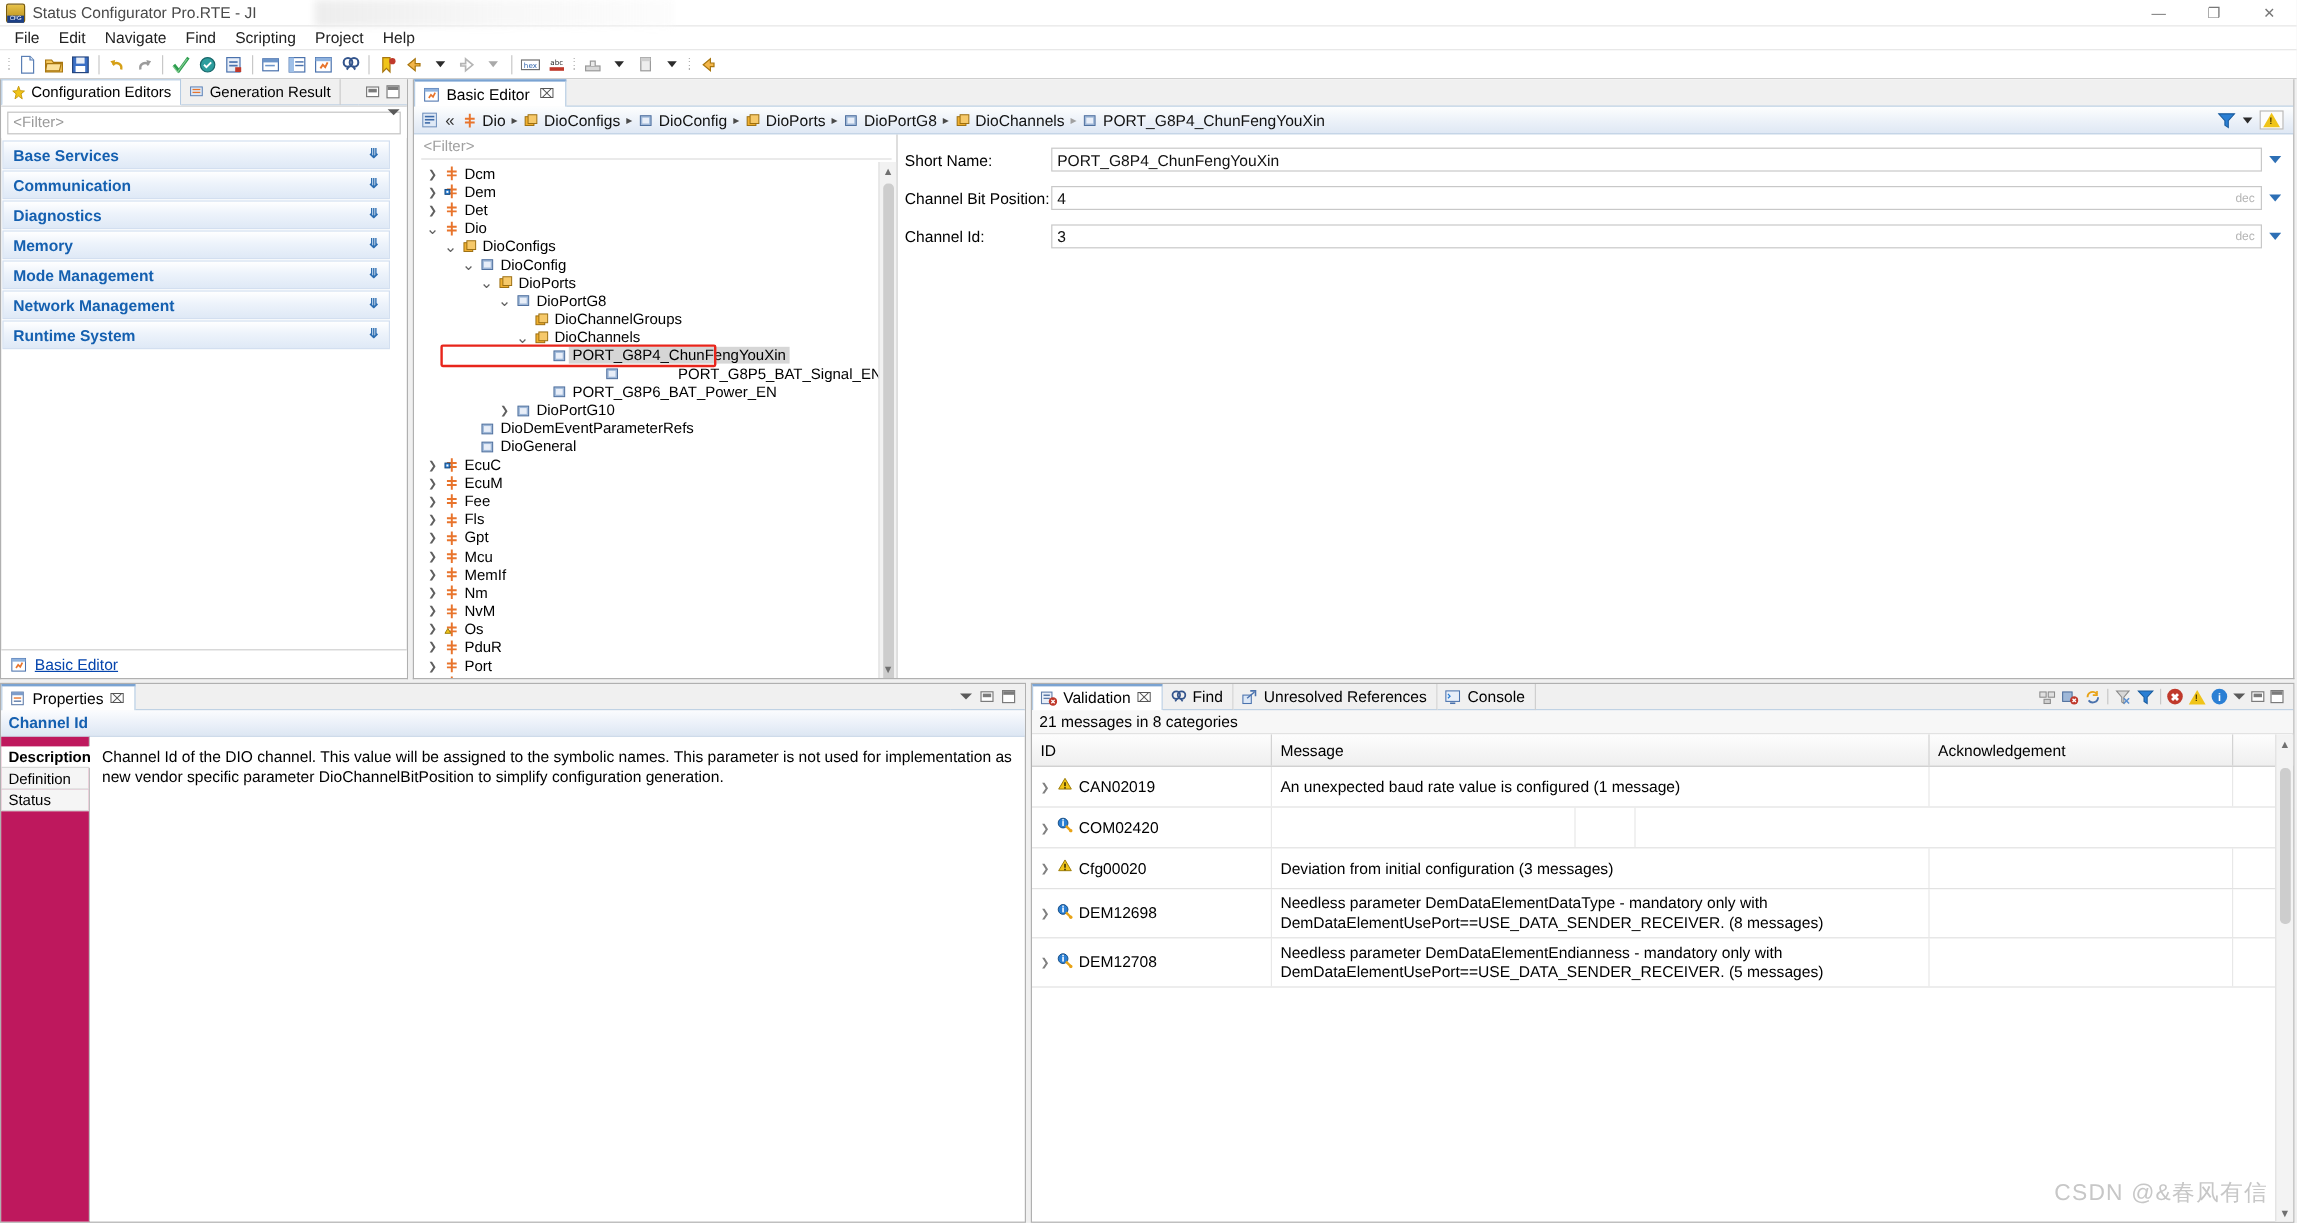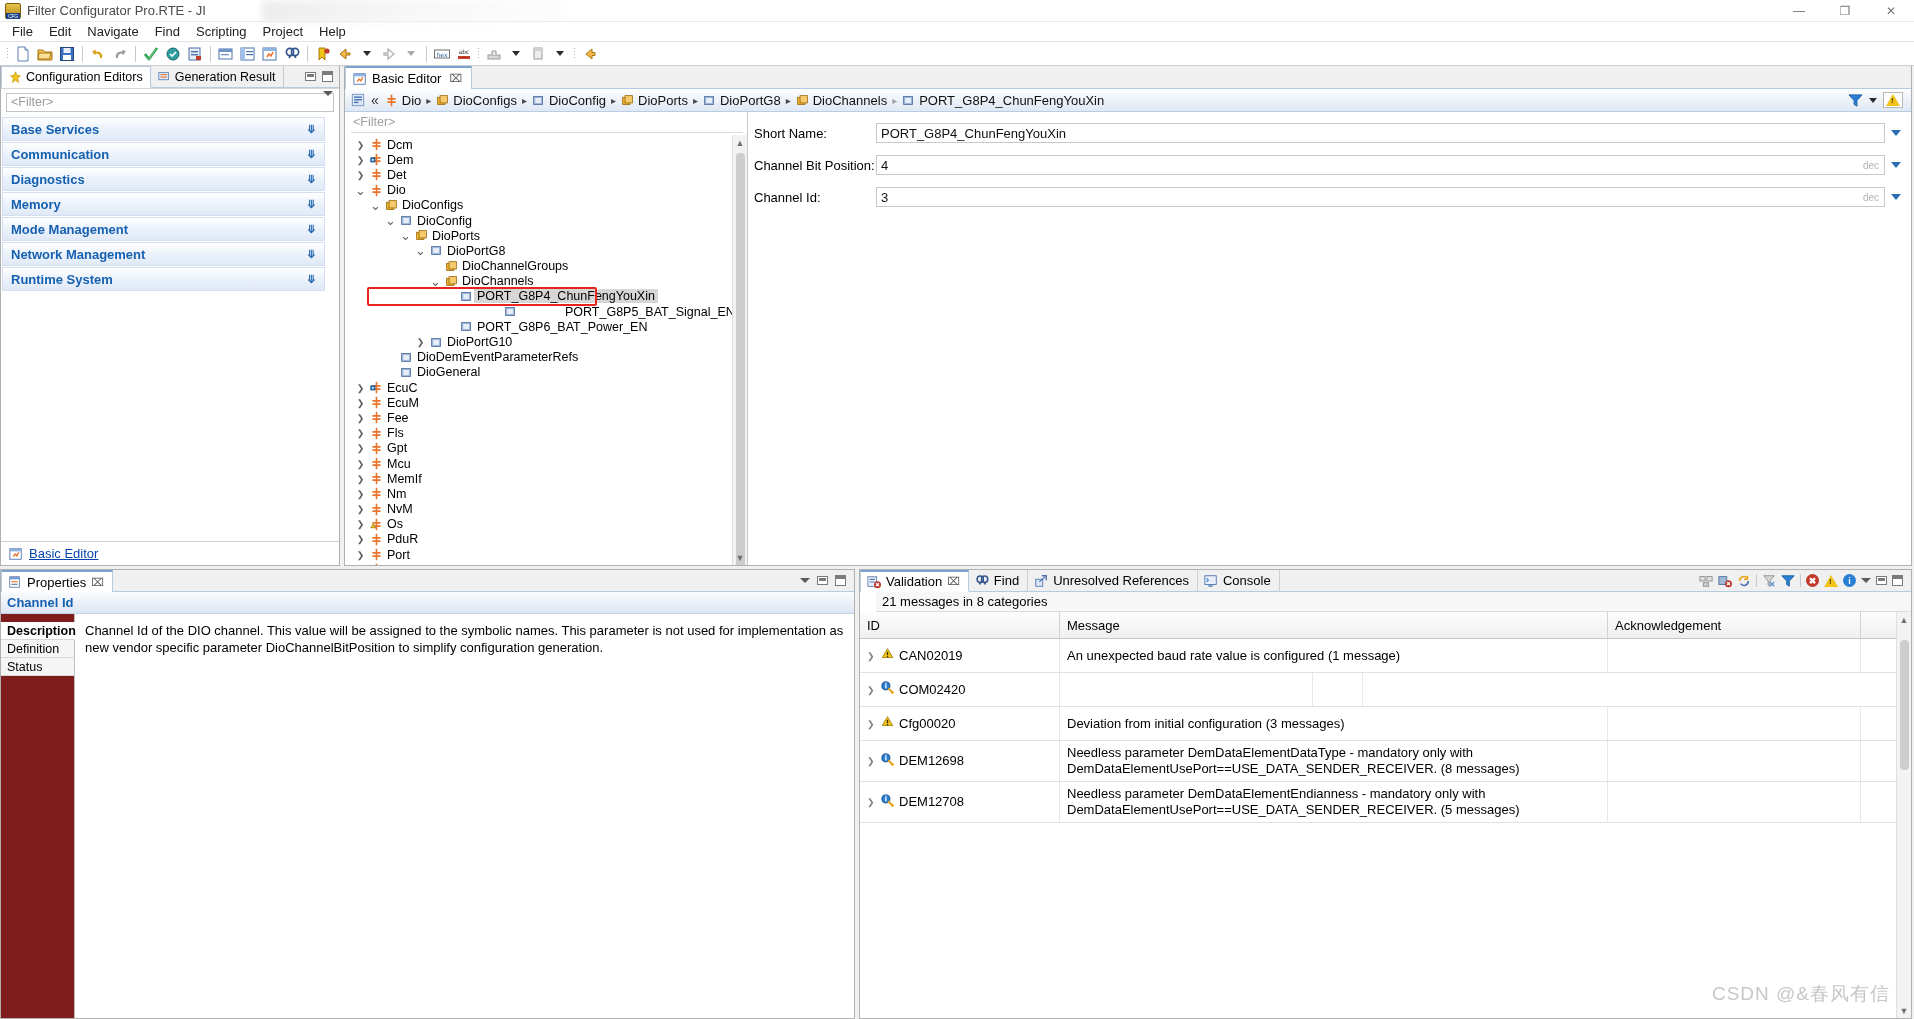--- a/index.html
+++ b/index.html
@@ -258,21 +258,21 @@
   .prop-title .ctrls { display: flex; align-items: center; gap: 7px; padding: 0 8px;
     border-bottom: 1px solid #b5cbe2; }
   .prop-head {
     height: 22px; background: linear-gradient(#fbfcfe, #e9eff8 60%, #dde7f3);
     border-bottom: 1px solid #c3d3e5;
     display: flex; align-items: center; padding-left: 6px;
     font-weight: bold; color: #1560b0; font-size: 13px;
   }
   .prop-body { flex: 1; display: flex; min-height: 0; }
   .prop-tabs { width: 74px; flex: 0 0 74px; border-right: 1px solid #c0c0c0; padding-top: 8px;
-    background: #7f1d1d; }
+    background: #be185d; }
   .prop-tab {
     height: 18px; display: flex; align-items: center; padding-left: 6px;
     font-size: 12.5px; border-bottom: 1px solid #d8d8d8; background: #f5f5f5;
   }
   .prop-tab.active { font-weight: bold; background: #fff; border-right: 1px solid #fff;
     margin-right: -1px; }
   .prop-content { flex: 1; padding: 8px 10px; font-size: 13px; line-height: 17px; }
 
   
   #val-panel {
@@ -289,21 +289,21 @@
   .vtab.active {
     background: #fff; border-top: 2px solid #7aa3d2;
     border-left: 1px solid #b5cbe2; border-right: 1px solid #b5cbe2;
     border-bottom: 1px solid #fff;
   }
   .val-tabbar .fill { flex: 1; border-bottom: 1px solid #b5cbe2; }
   .val-tabbar .vtools { display: flex; align-items: center; gap: 5px; padding: 0 8px;
     border-bottom: 1px solid #b5cbe2; }
   .val-count {
     height: 20px; display: flex; align-items: center; padding-left: 6px;
-    font-size: 13px; background: #f7f7f7; border-bottom: 1px solid #dcdcdc; margin-left: 16px;
+    font-size: 13px; background: #f7f7f7; border-bottom: 1px solid #dcdcdc;
   }
   .val-table { flex: 1; display: flex; flex-direction: column; min-height: 0; position: relative; }
   .vt-head { display: flex; height: 27px; background: linear-gradient(#fdfdfd,#efefef);
     border-bottom: 1px solid #c6c6c6; }
   .vt-head div {
     display: flex; align-items: center; padding-left: 7px; font-size: 13px;
     border-right: 1px solid #d3d3d3;
   }
   .vt-rows { flex: 1; overflow: hidden; }
   .vt-row { display: flex; border-bottom: 1px solid #e2e2e2; min-height: 34px; }
@@ -345,21 +345,21 @@
     width: 13px; height: 13px; border-radius: 50%;
     background: #c0392b; color: #fff; font-size: 9px; font-weight: bold;
     display: inline-flex; align-items: center; justify-content: center;
   }
 </style>
 </head>
 <body>
 
 <div id="titlebar">
   <span class="app-icon"></span>
-  <span class="title-text">Filter Configurator Pro.RTE - JI</span>
+  <span class="title-text">Status Configurator Pro.RTE - JI</span>
   <span class="title-blur"></span>
   <div id="win-controls">
     <div>—</div>
     <div>❐</div>
     <div>✕</div>
   </div>
 </div>
 
 <div id="menubar">
   <div class="menu-item">File</div>

